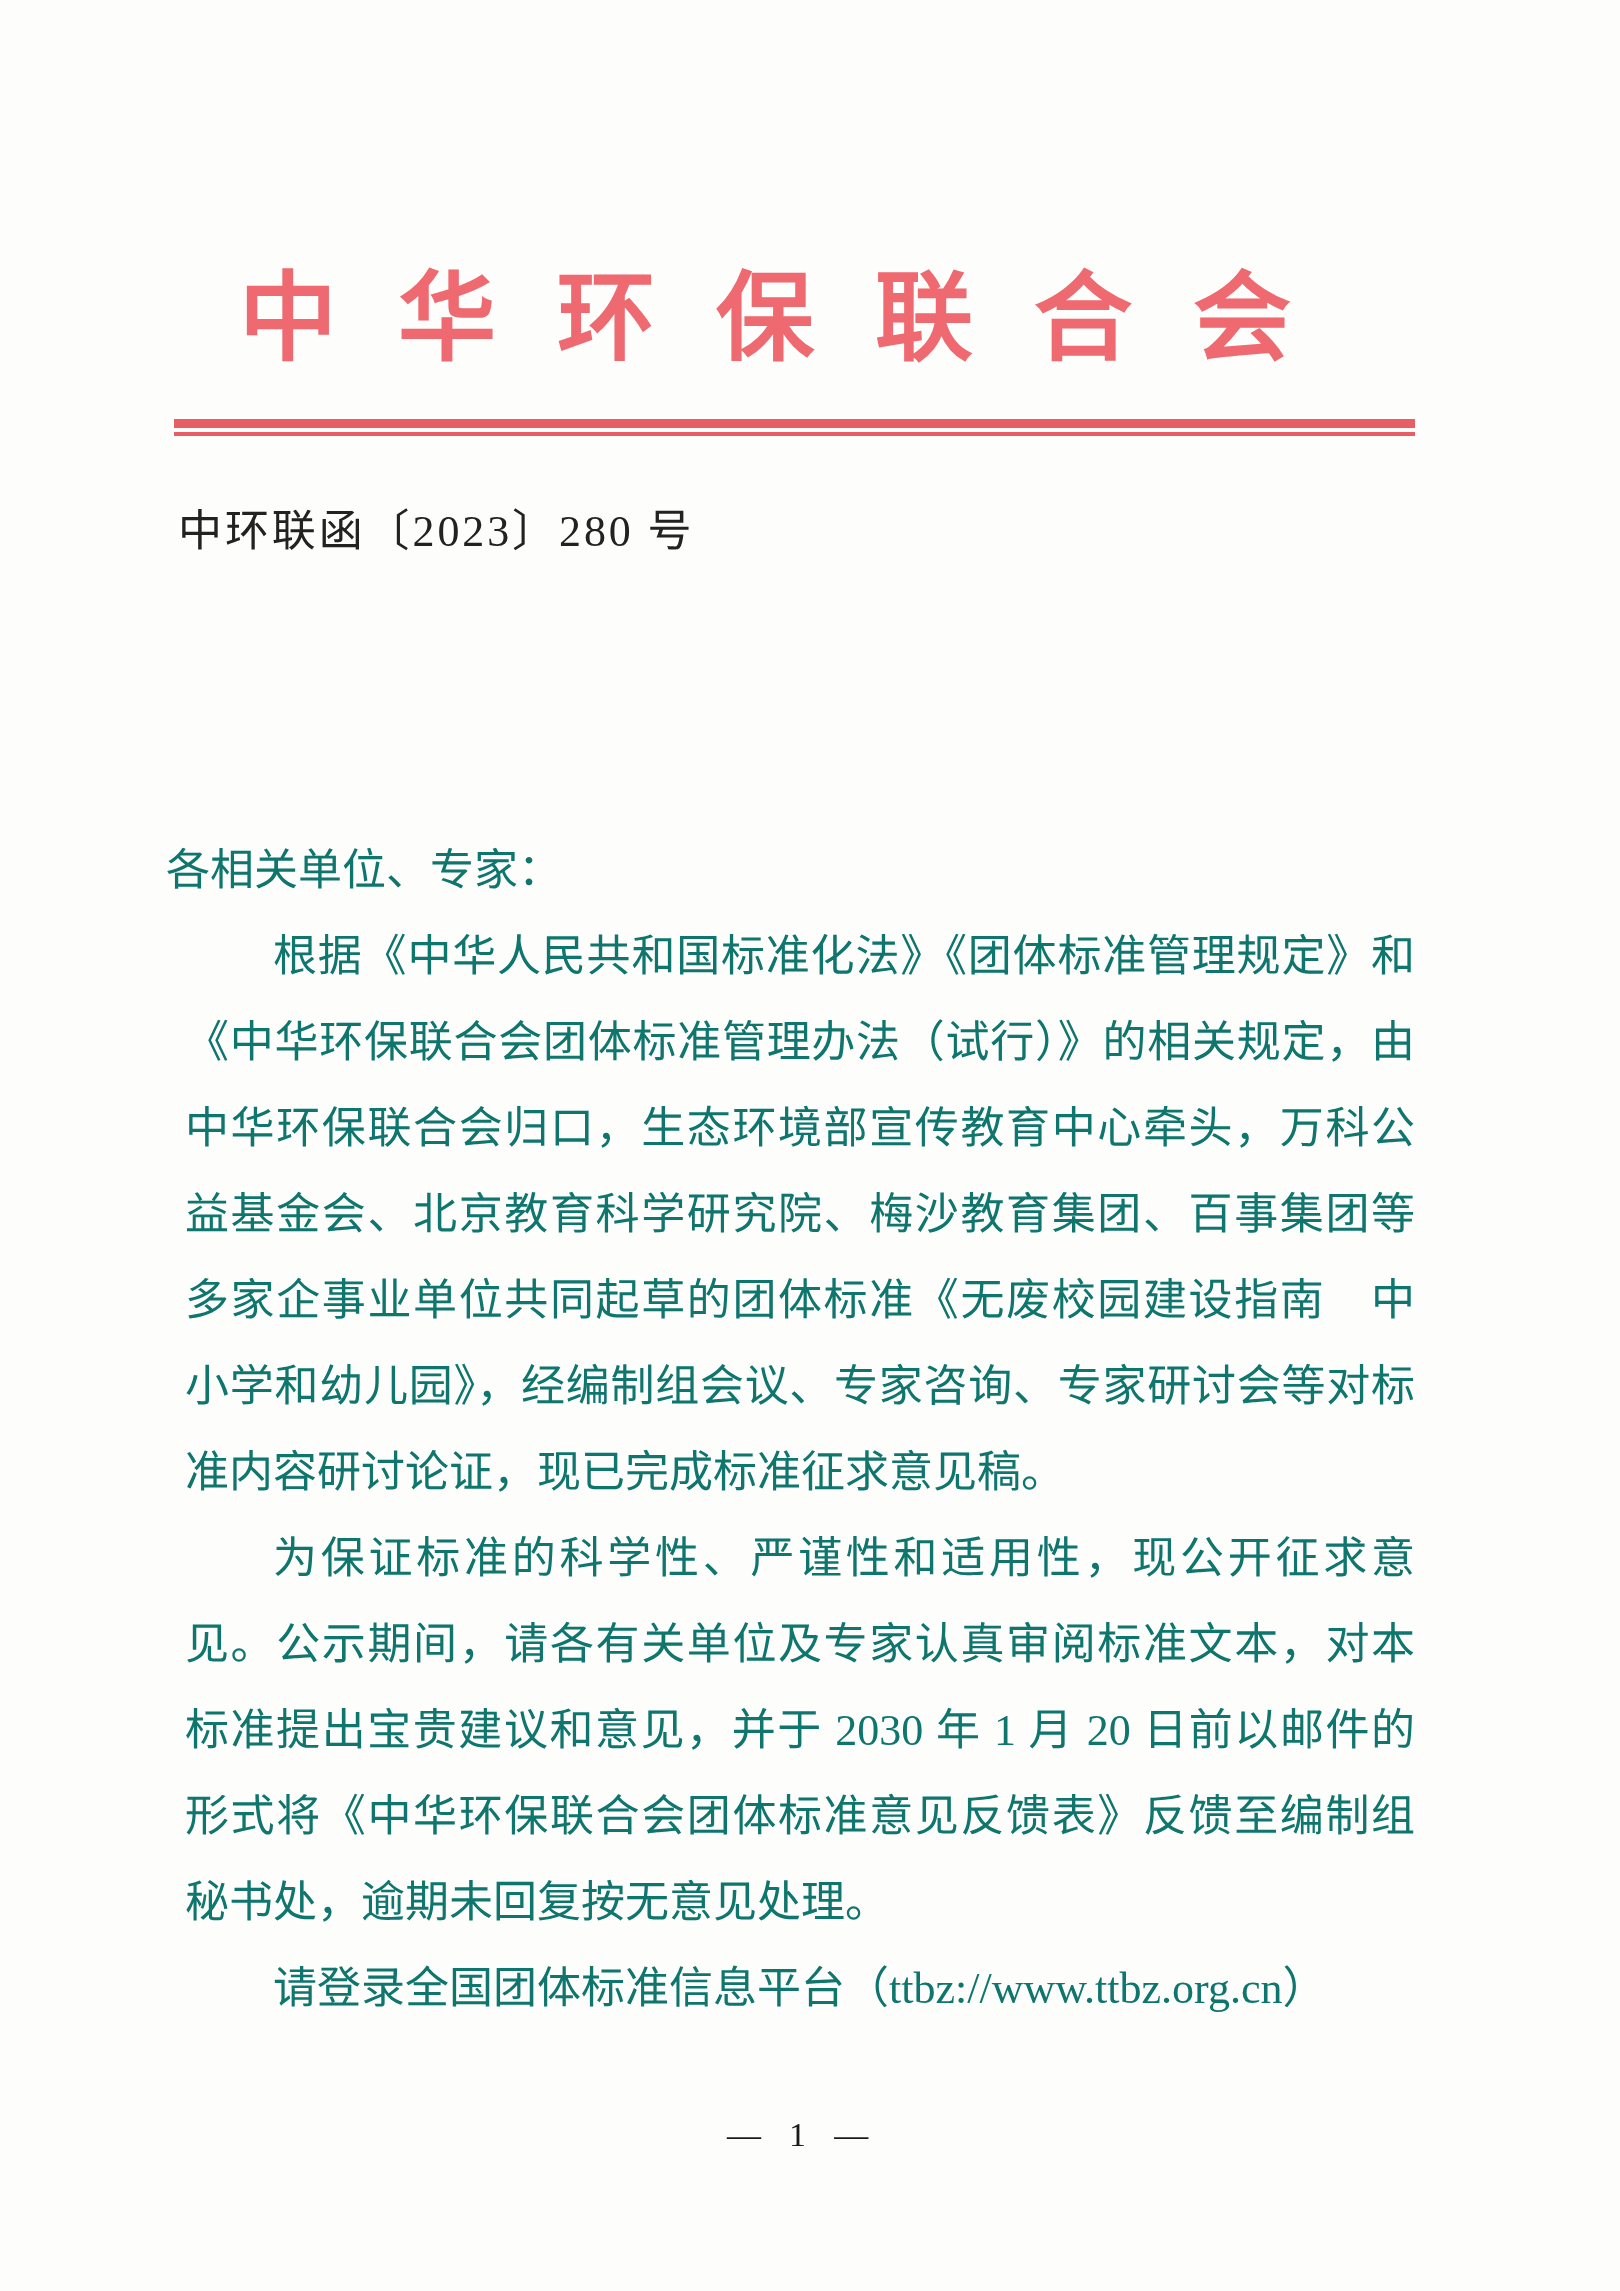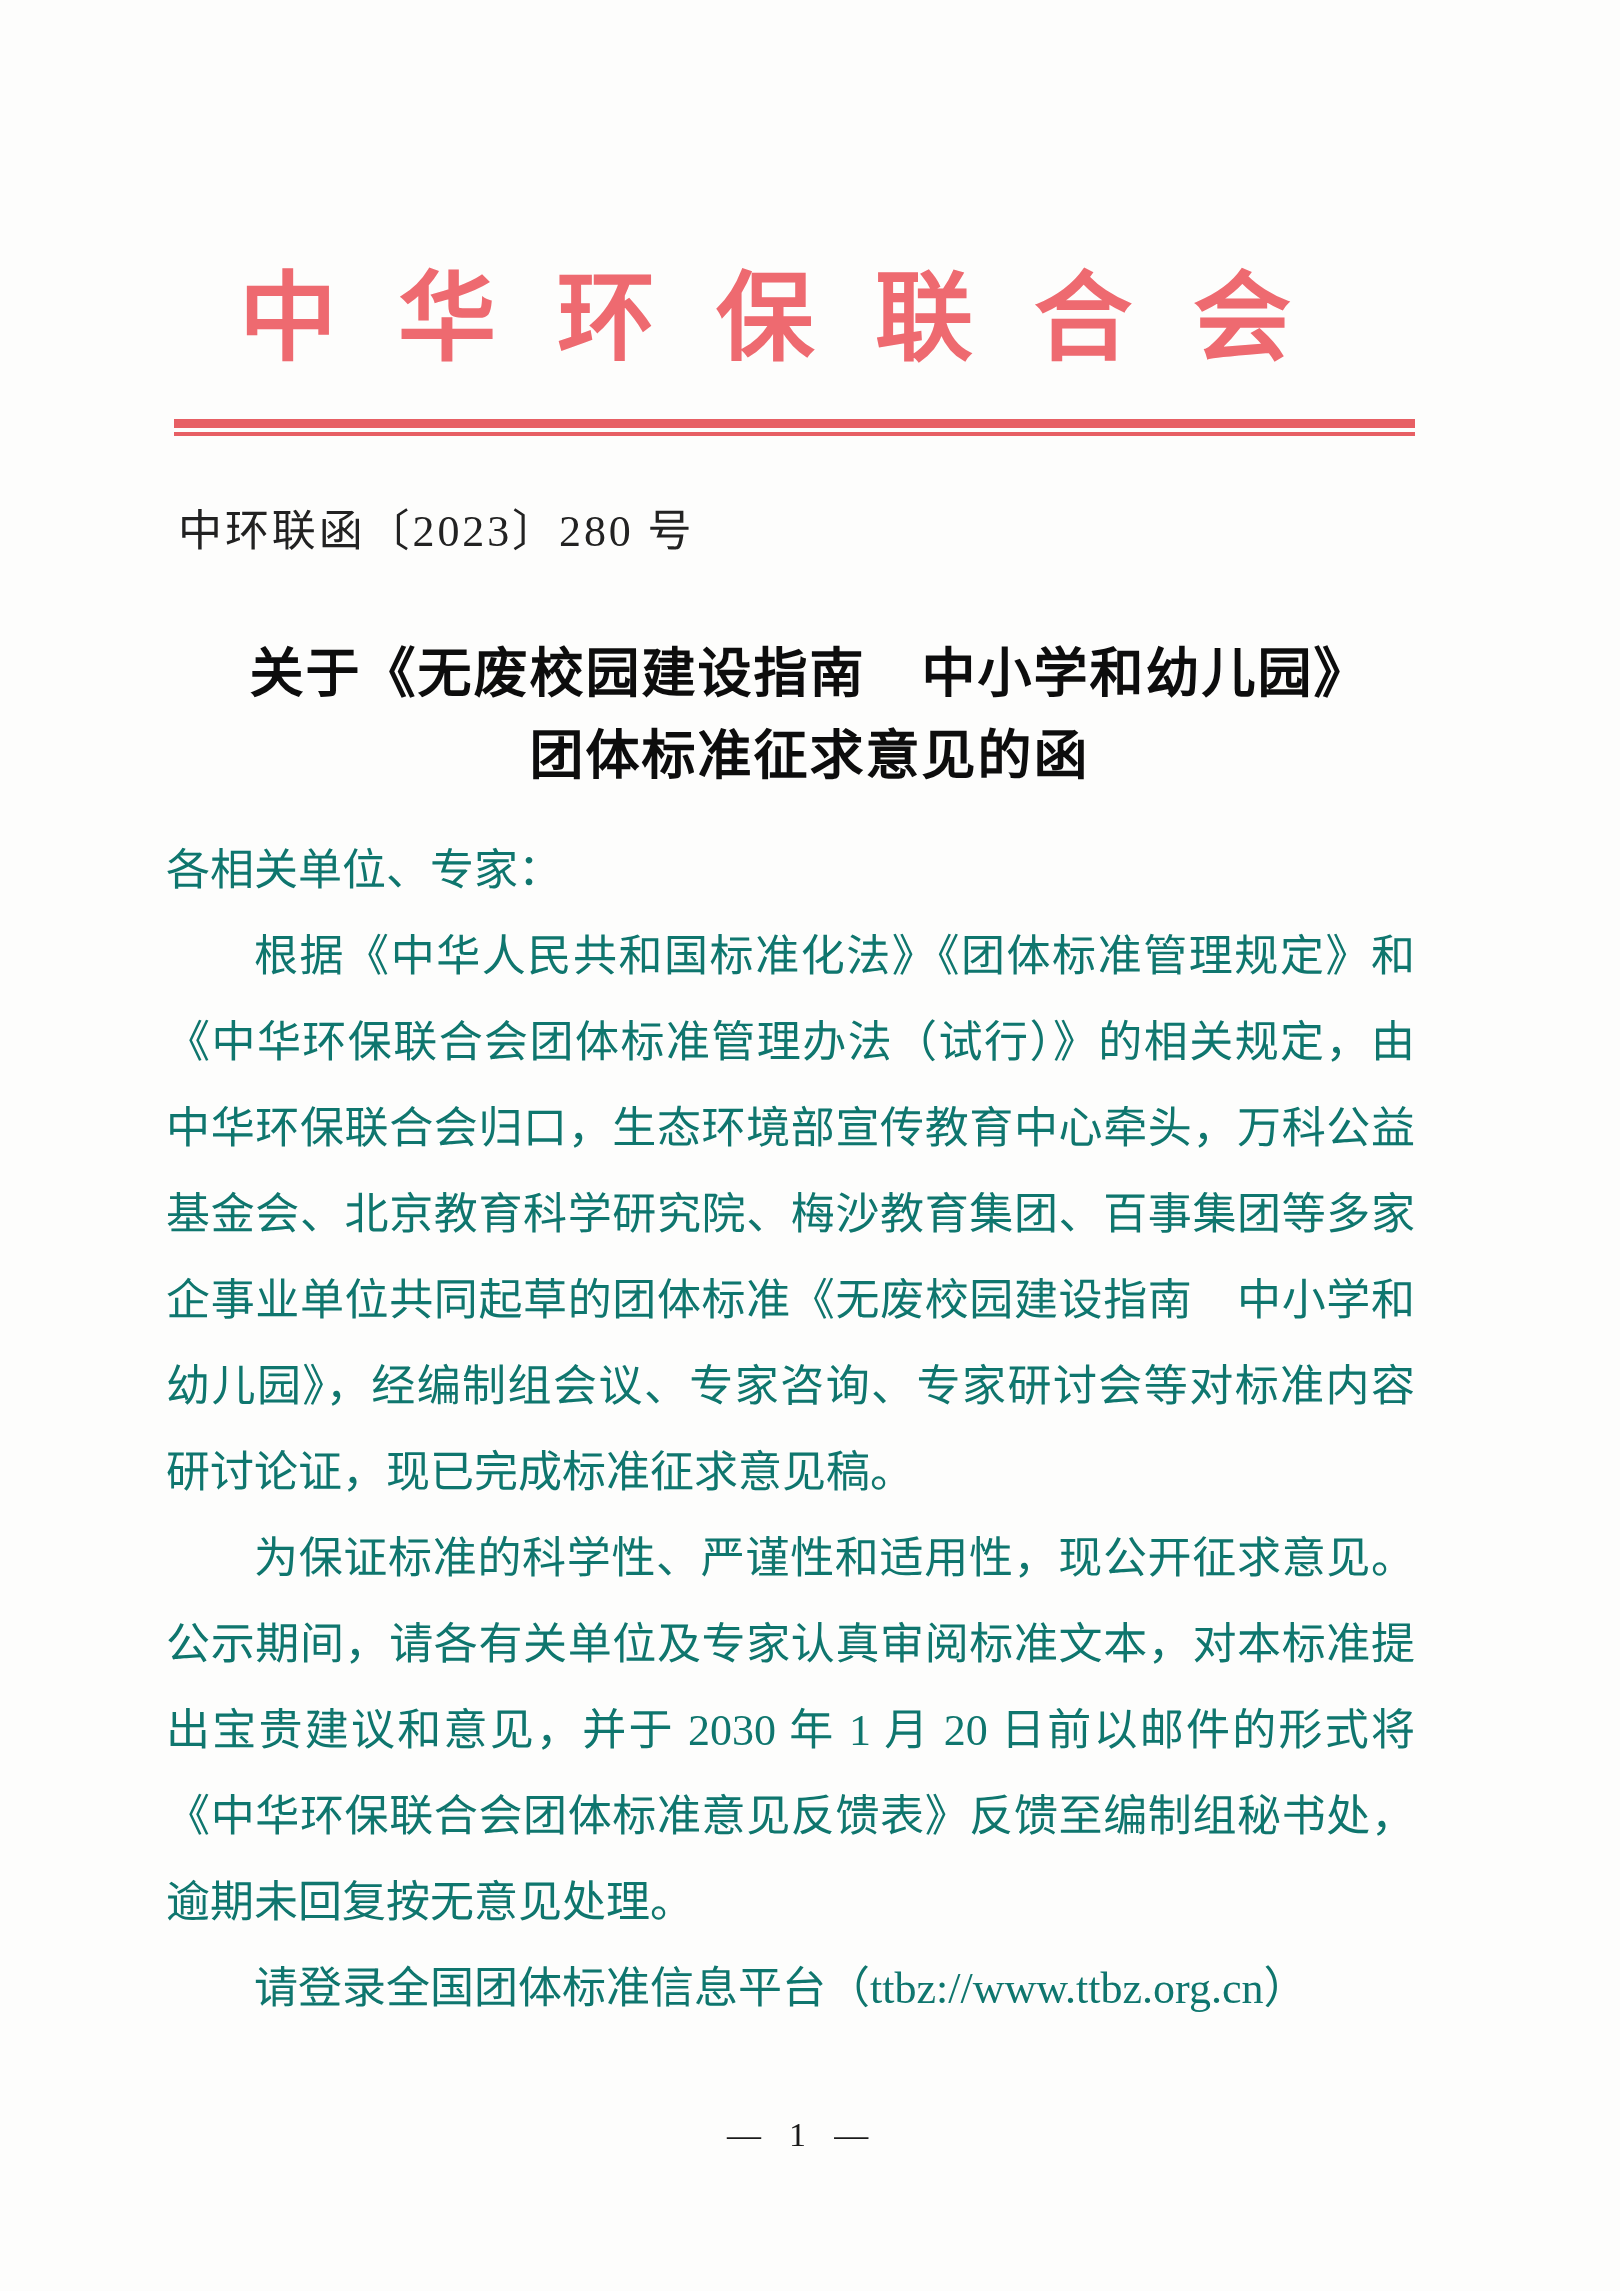--- a/index.html
+++ b/index.html
@@ -83,21 +83,21 @@
     position:absolute;
     top:828px;
     left:166px;
     width:1249px;
     font-size:44px;
     line-height:86px;
     text-align:justify;
     color:#0f766e;
   }
   .doc-body p{margin:0;}
-  .doc-body p.indent{text-indent:2em;}
+  .doc-body p.indent{text-indent:2em;margin-left:19px;}
   
   .page-footer{
     position:absolute;
     top:2113px;
     left:178px;
     width:1249px;
     text-align:center;
     font-size:34px;
     line-height:43px;
     letter-spacing:9.8px;
@@ -112,24 +112,20 @@
 
   <div class="letterhead">中华环保联合会</div>
 
   <div class="red-rule">
     <div class="thick"></div>
     <div class="thin"></div>
   </div>
 
   <div class="doc-number">中环联函〔2023〕280 号</div>
 
-  <div class="doc-title">
-    <div>关于《无废校园建设指南　中小学和幼儿园》</div>
-    <div>团体标准征求意见的函</div>
-  </div>
 
   <div class="doc-body">
     <p>各相关单位、专家：</p>
     <p class="indent">根据《中华人民共和国标准化法》《团体标准管理规定》和《中华环保联合会团体标准管理办法（试行）》的相关规定，由中华环保联合会归口，生态环境部宣传教育中心牵头，万科公益基金会、北京教育科学研究院、梅沙教育集团、百事集团等多家企事业单位共同起草的团体标准《无废校园建设指南　中小学和幼儿园》，经编制组会议、专家咨询、专家研讨会等对标准内容研讨论证，现已完成标准征求意见稿。</p>
     <p class="indent">为保证标准的科学性、严谨性和适用性，现公开征求意见。公示期间，请各有关单位及专家认真审阅标准文本，对本标准提出宝贵建议和意见，并于 2030 年 1 月 20 日前以邮件的形式将《中华环保联合会团体标准意见反馈表》反馈至编制组秘书处，逾期未回复按无意见处理。</p>
     <p class="indent">请登录全国团体标准信息平台（ttbz://www.ttbz.org.cn）</p>
   </div>
 
   <div class="page-footer">— 1 —</div>
 

